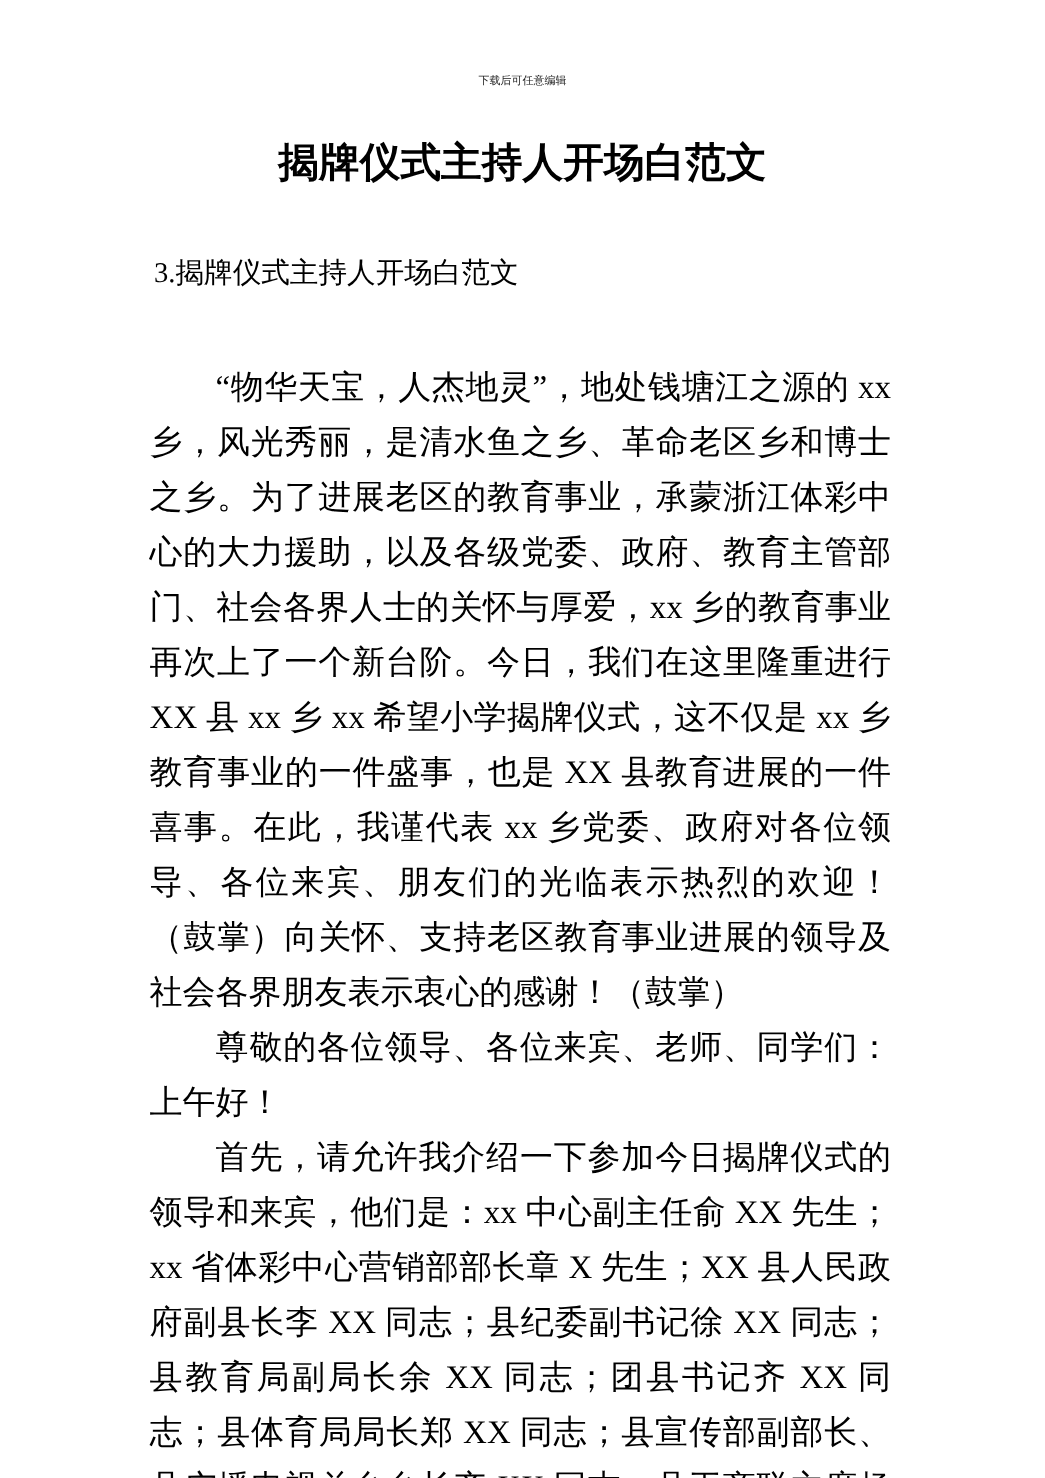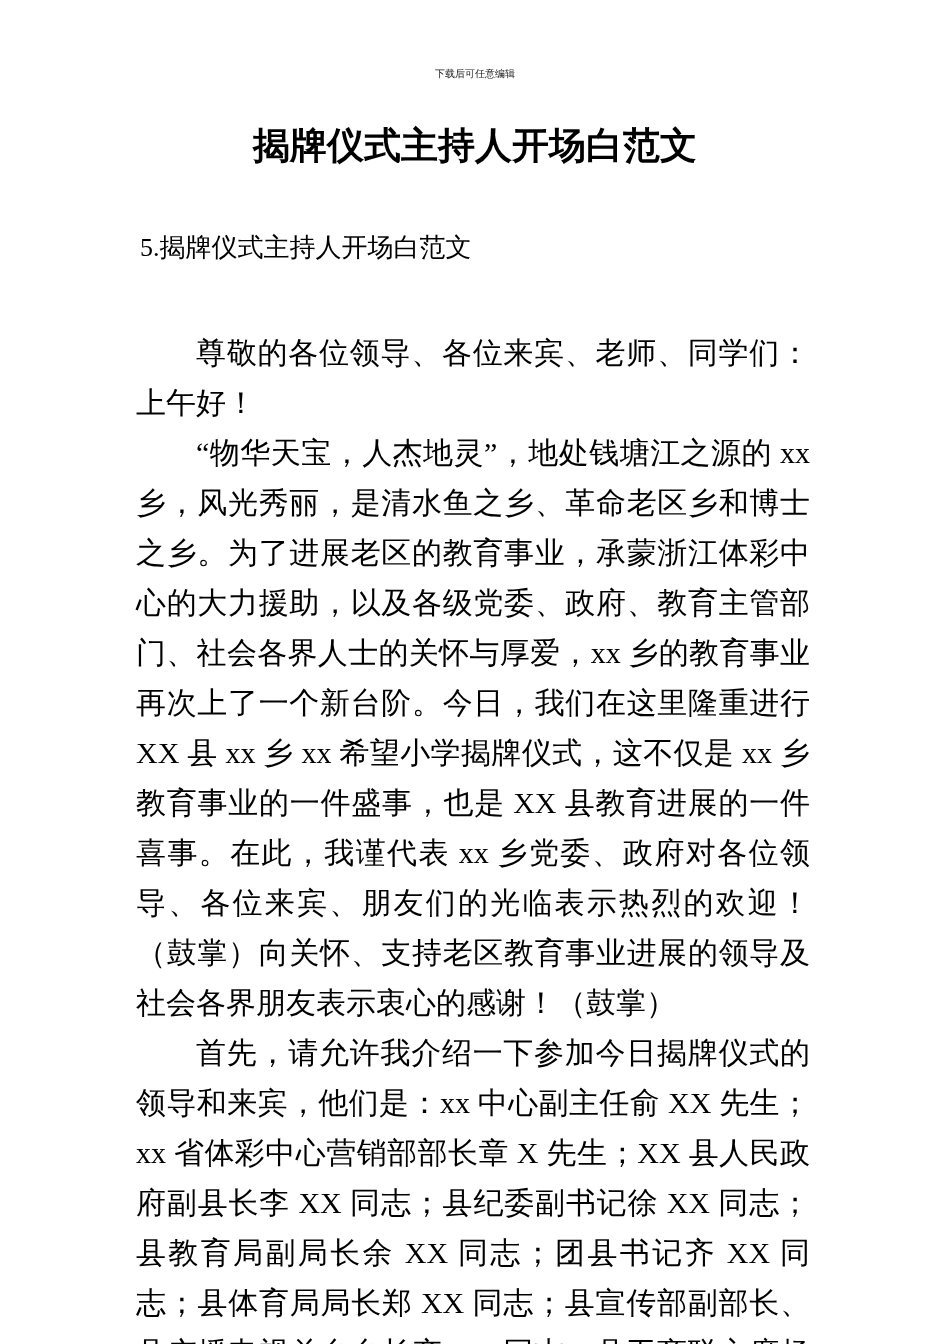--- a/index.html
+++ b/index.html
@@ -26,21 +26,21 @@
     font-family: "Liberation Serif", "DejaVu Serif", serif;
   }
   .doc-title {
     margin: 36px 0 0 0;
     font-size: 37px;
     line-height: 52px;
     font-weight: 700;
     text-align: center;
     letter-spacing: 0px;
     color: #000000;
-    font-family: Liberation Mono, monospace;
+    font-family: Liberation Sans, sans-serif;
   }
   .section-heading {
     margin: 56px 140px 0 140px;
     font-size: 26px;
     line-height: 36px;
     font-weight: 400;
     text-align: left;
     color: #000000;
     font-family: "Liberation Serif", "DejaVu Serif", serif;
   }
@@ -58,20 +58,20 @@
   }
 </style>
 </head>
 <body>
 
 <div class="page">
   <div class="doc-header">下载后可任意编辑</div>
 
   <h1 class="doc-title">揭牌仪式主持人开场白范文</h1>
 
-  <h2 class="section-heading">5.揭牌仪式主持人开场白范文</h2>
+  <h2 class="section-heading">3.揭牌仪式主持人开场白范文</h2>
 
   <div class="body-text">
+    <p>“物华天宝，人杰地灵”，地处钱塘江之源的 xx 乡，风光秀丽，是清水鱼之乡、革命老区乡和博士之乡。为了进展老区的教育事业，承蒙浙江体彩中心的大力援助，以及各级党委、政府、教育主管部门、社会各界人士的关怀与厚爱，xx 乡的教育事业再次上了一个新台阶。今日，我们在这里隆重进行 XX 县 xx 乡 xx 希望小学揭牌仪式，这不仅是 xx 乡教育事业的一件盛事，也是 XX 县教育进展的一件喜事。在此，我谨代表 xx 乡党委、政府对各位领导、各位来宾、朋友们的光临表示热烈的欢迎！（鼓掌）向关怀、支持老区教育事业进展的领导及社会各界朋友表示衷心的感谢！（鼓掌）</p>
     <p>尊敬的各位领导、各位来宾、老师、同学们：上午好！</p>
-    <p>“物华天宝，人杰地灵”，地处钱塘江之源的 xx 乡，风光秀丽，是清水鱼之乡、革命老区乡和博士之乡。为了进展老区的教育事业，承蒙浙江体彩中心的大力援助，以及各级党委、政府、教育主管部门、社会各界人士的关怀与厚爱，xx 乡的教育事业再次上了一个新台阶。今日，我们在这里隆重进行 XX 县 xx 乡 xx 希望小学揭牌仪式，这不仅是 xx 乡教育事业的一件盛事，也是 XX 县教育进展的一件喜事。在此，我谨代表 xx 乡党委、政府对各位领导、各位来宾、朋友们的光临表示热烈的欢迎！（鼓掌）向关怀、支持老区教育事业进展的领导及社会各界朋友表示衷心的感谢！（鼓掌）</p>
     <p>首先，请允许我介绍一下参加今日揭牌仪式的领导和来宾，他们是：xx 中心副主任俞 XX 先生；xx 省体彩中心营销部部长章 X 先生；XX 县人民政府副县长李 XX 同志；县纪委副书记徐 XX 同志；县教育局副局长余 XX 同志；团县书记齐 XX 同志；县体育局局长郑 XX 同志；县宣传部副部长、县广播电视总台台长齐 XX 同志；县工商联主席杨 X 同志；县</p>
   </div>
 </div>
 
 </body></html>

